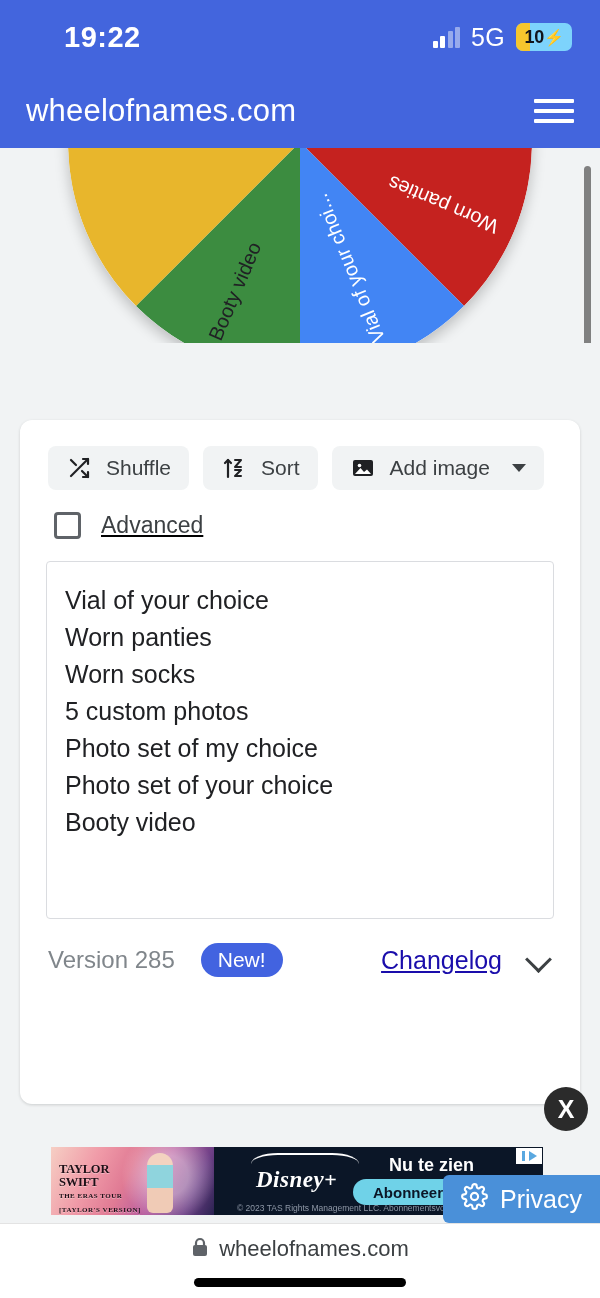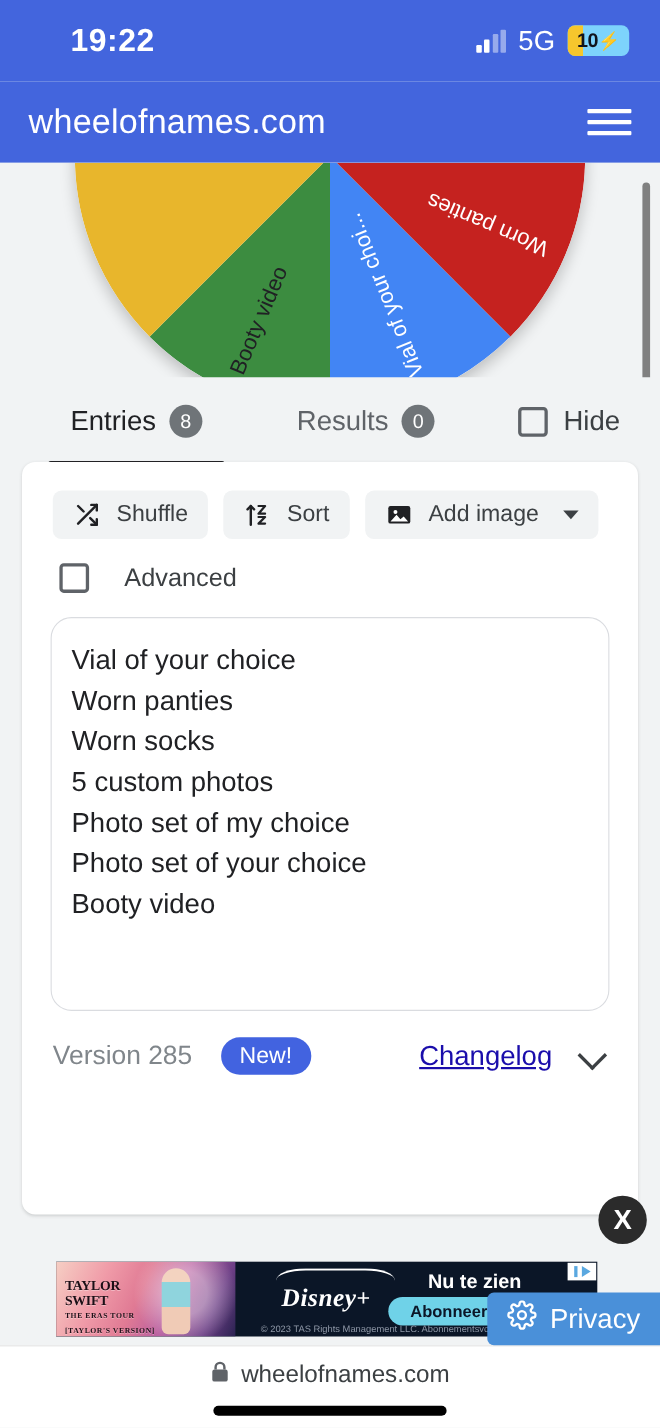--- a/index.html
+++ b/index.html
@@ -90,26 +90,26 @@
   .toolbar { display: flex; align-items: center; gap: 14px; padding: 26px 28px 0 28px; }
   .btn {
     display: inline-flex; align-items: center; gap: 14px;
     height: 44px; padding: 0 18px; border-radius: 8px;
     background: #f1f3f4; color: #3c4043; font-size: 21px; cursor: pointer;
     border: none;
   }
   .btn .ico { display: inline-flex; align-items: center; justify-content: center; width: 26px; height: 26px; }
   .caret { margin-left: 8px; width: 0; height: 0; border-left: 7px solid transparent; border-right: 7px solid transparent; border-top: 8px solid #3c4043; }
 
-  .advanced-row { display: flex; align-items: center; gap: 32px; padding: 22px 28px 0 34px; cursor: pointer; }
+  .advanced-row { display: flex; align-items: center; gap: 20px; padding: 22px 28px 0 34px; cursor: pointer; text-decoration: underline; }
   .advanced-label { font-size: 23px; color: #3c4043; }
 
   .entries-box {
     margin: 22px 26px 0 26px; height: 358px;
-    border: 1px solid #dadce0; border-radius: 19px;
+    border: 1px solid #dadce0; border-radius: 4px;
     padding: 20px 0 0 18px; overflow: hidden; background: #fff; cursor: text;
   }
   .entry-line { font-size: 25px; line-height: 37px; color: #202124; white-space: nowrap; }
 
   .version-row { display: flex; align-items: center; padding: 24px 28px 0 28px; }
   .version-text { font-size: 24px; color: #80868b; }
   .badge-new {
     margin-left: 26px; display: inline-flex; align-items: center; justify-content: center;
     height: 34px; padding: 0 17px; border-radius: 17px;
     background: #4263e0; color: #fff; font-size: 21px; font-weight: 500; cursor: pointer;
@@ -253,35 +253,20 @@
             <text class="seg-label" fill="#202124" transform="rotate(-22) translate(215,0) rotate(180)" text-anchor="start" dominant-baseline="middle">Worn socks</text>
             <text class="seg-label" fill="#ffffff" transform="rotate(23) translate(215,0) rotate(180)" text-anchor="start" dominant-baseline="middle">Worn panties</text>
             <text class="seg-label" fill="#ffffff" transform="rotate(68) translate(215,0) rotate(180)" text-anchor="start" dominant-baseline="middle">Vial of your choi...</text>
             <text class="seg-label" fill="#202124" transform="rotate(113) translate(215,0) rotate(180)" text-anchor="start" dominant-baseline="middle">Booty video</text>
           </g>
         </svg>
       </div>
       <div class="vscroll"></div>
     </div>
 
-    <div class="tabs">
-      <div class="tab active tab-entries">
-        <span class="tab-label">Entries</span>
-        <span class="count">8</span>
-        <span class="underline"></span>
-      </div>
-      <div class="tab tab-results">
-        <span class="tab-label">Results</span>
-        <span class="count">0</span>
-      </div>
-      <div class="hide-wrap">
-        <span class="chk"></span>
-        <span class="hide-label">Hide</span>
-      </div>
-    </div>
 
     <div class="card">
 
       <div class="toolbar">
         <button class="btn">
           <span class="ico">
             <svg width="24" height="24" viewBox="0 0 24 24" fill="none" stroke="#202124" stroke-width="2.2" stroke-linecap="round" stroke-linejoin="round">
               <path d="M16 3h5v5"></path>
                 <path d="M4 20L21 3"></path>
                 <path d="M21 16v5h-5"></path>

